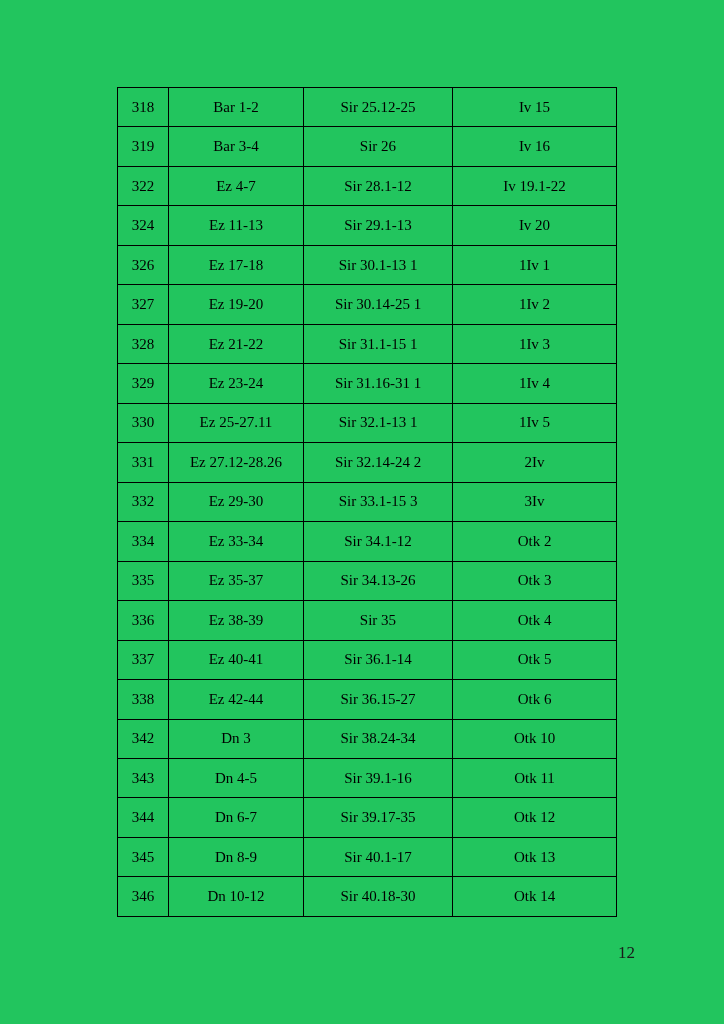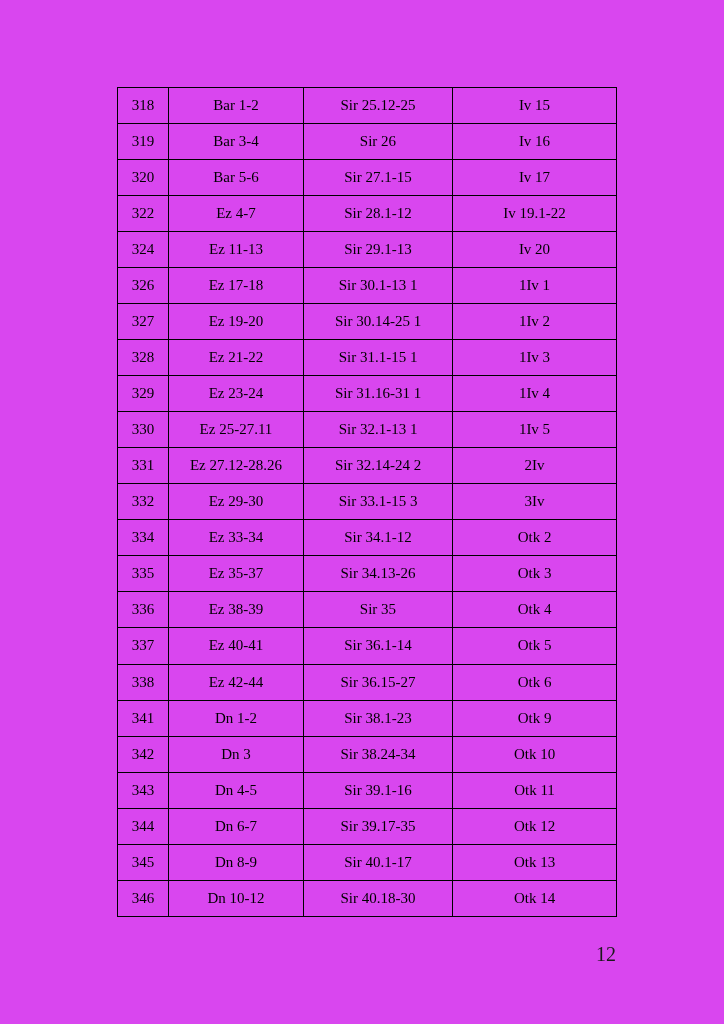--- a/index.html
+++ b/index.html
@@ -4,21 +4,21 @@
 <style>
   html, body {
     margin: 0;
     padding: 0;
     background: #ffffff;
   }
   .page {
     position: relative;
     width: 724px;
     height: 1024px;
-    background: #d946ef;
+    background: #22c55e;
     font-family: "Liberation Serif", "DejaVu Serif", serif;
     color: #000000;
     overflow: hidden;
   }
   table.reading-table {
     position: absolute;
     left: 117px;
     top: 87px;
     width: 499px;
     height: 830px;
@@ -34,25 +34,25 @@
     padding: 0;
     white-space: nowrap;
     overflow: hidden;
   }
   table.reading-table col.c1 { width: 51px; }
   table.reading-table col.c2 { width: 135px; }
   table.reading-table col.c3 { width: 149px; }
   table.reading-table col.c4 { width: 164px; }
   .page-number {
     position: absolute;
-    left: 576px;
+    left: 595px;
     top: 943px;
     width: 40px;
     text-align: right;
-    font-size: 20px;
+    font-size: 17px;
     color: #1a1a1a;
   }
 </style>
 </head>
 <body>
 
 <div class="page">
 
   <table class="reading-table">
     <colgroup>
@@ -66,26 +66,20 @@
           <td>318</td>
           <td>Bar 1-2</td>
           <td>Sir 25.12-25</td>
           <td>Iv 15</td>
         </tr>
         <tr>
           <td>319</td>
           <td>Bar 3-4</td>
           <td>Sir 26</td>
           <td>Iv 16</td>
-        </tr>
-        <tr>
-          <td>320</td>
-          <td>Bar 5-6</td>
-          <td>Sir 27.1-15</td>
-          <td>Iv 17</td>
         </tr>
         <tr>
           <td>322</td>
           <td>Ez 4-7</td>
           <td>Sir 28.1-12</td>
           <td>Iv 19.1-22</td>
         </tr>
         <tr>
           <td>324</td>
           <td>Ez 11-13</td>
@@ -158,26 +152,20 @@
           <td>Sir 36.1-14</td>
           <td>Otk 5</td>
         </tr>
         <tr>
           <td>338</td>
           <td>Ez 42-44</td>
           <td>Sir 36.15-27</td>
           <td>Otk 6</td>
         </tr>
         <tr>
-          <td>341</td>
-          <td>Dn 1-2</td>
-          <td>Sir 38.1-23</td>
-          <td>Otk 9</td>
-        </tr>
-        <tr>
           <td>342</td>
           <td>Dn 3</td>
           <td>Sir 38.24-34</td>
           <td>Otk 10</td>
         </tr>
         <tr>
           <td>343</td>
           <td>Dn 4-5</td>
           <td>Sir 39.1-16</td>
           <td>Otk 11</td>

